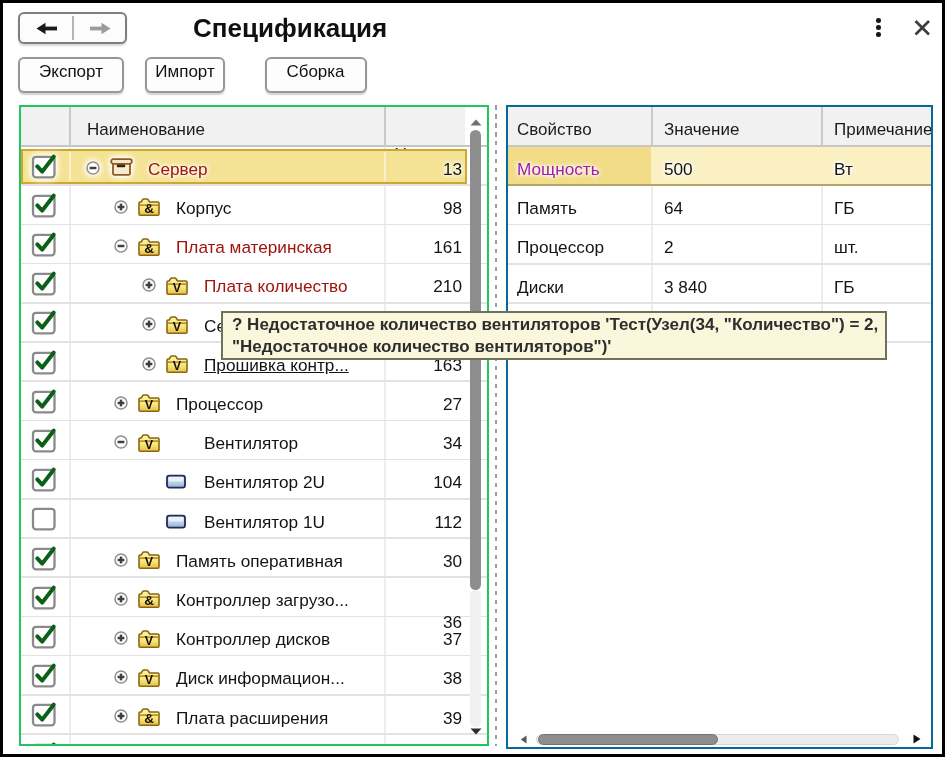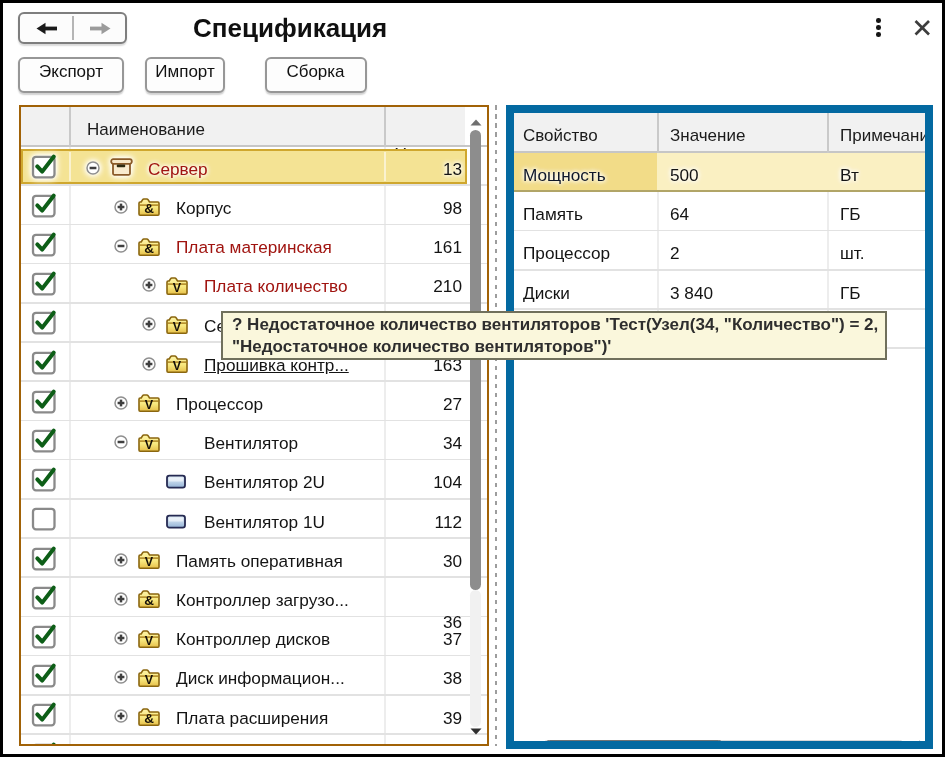--- a/index.html
+++ b/index.html
@@ -16,21 +16,21 @@
     <div class="abs" style="left:873px;top:15.2px;width:4.6px;height:4.6px;border-radius:50%;background:#161616;"></div>
     <div class="abs" style="left:873px;top:22.2px;width:4.6px;height:4.6px;border-radius:50%;background:#161616;"></div>
     <div class="abs" style="left:873px;top:29.2px;width:4.6px;height:4.6px;border-radius:50%;background:#161616;"></div>
     <svg class="abs" style="left:909.5px;top:14.5px" width="20" height="20" viewBox="0 0 20 20">
       <line x1="2.5" y1="3" x2="16" y2="16.5" stroke="#3d3d3d" stroke-width="2.6"></line>
       <line x1="16" y1="3" x2="2.5" y2="16.5" stroke="#3d3d3d" stroke-width="2.6"></line>
     </svg>
     <div class="btn" style="left:15px;top:54px;width:106px;height:36px;line-height:25px;">Экспорт</div>
     <div class="btn" style="left:142px;top:54px;width:80px;height:36px;line-height:25px;">Импорт</div>
     <div class="btn" style="left:261.5px;top:54px;width:102px;height:36px;line-height:25px;">Сборка</div>
-    <div class="abs" style="left:16px;top:102px;width:470px;height:641px;border:2px solid #a16207;box-sizing:border-box;overflow:hidden;background:#fff;">
+    <div class="abs" style="left:16px;top:102px;width:470px;height:641px;border:2px solid #22c55e;box-sizing:border-box;overflow:hidden;background:#fff;">
       <div class="abs" style="left:0;top:0;width:444px;height:37.8px;background:#F1F1F1;border-bottom:2px solid #C6C6C6;"></div>
       <div class="abs" style="left:444px;top:37.8px;width:22px;height:2px;background:#C6C6C6;"></div>
       <div class="hdrtxt" style="left:66px;top:0;height:39.8px;line-height:39.8px;">Наименование</div>
       <div class="hdrtxt" style="left:374px;top:0;height:39.8px;line-height:39.8px;margin-top:25px;">Узел</div>
       <div class="abs" style="left:48px;top:0;width:1.6px;height:39.8px;background:#C9C9C9;"></div>
       <div class="abs" style="left:48px;top:39.8px;width:1.6px;height:597px;background:#EDEDED;"></div>
       <div class="abs" style="left:363px;top:0;width:1.6px;height:39.8px;background:#C9C9C9;"></div>
       <div class="abs" style="left:363px;top:39.8px;width:1.6px;height:597px;background:#EDEDED;"></div>
       <div class="abs" style="left:0;top:77.4px;width:466px;height:1.6px;background:#E2E2E2;"></div>
       <div class="abs" style="left:0;top:41.8px;width:446px;height:35px;background:#F4E394;border:2.5px solid #CFA72E;box-sizing:border-box;"></div>
@@ -381,32 +381,32 @@
       <div class="abs" style="left:449px;top:483px;width:11px;height:137px;background:#F1F1F1;border-radius:5.5px;"></div>
       <div class="abs" style="left:449px;top:23px;width:11px;height:460px;background:#8d8d8d;border-radius:5.5px;"></div>
       <svg class="abs" style="left:449px;top:12px" width="12" height="7" viewBox="0 0 12 7">
         <path d="M6 0.5 L11.5 6.5 L0.5 6.5 Z" fill="#6f6f6f"></path>
       </svg>
       <svg class="abs" style="left:449px;top:621px" width="12" height="7" viewBox="0 0 12 7">
         <path d="M6 6.5 L11.5 0.5 L0.5 0.5 Z" fill="#2f2f2f"></path>
       </svg>
     </div>
     <div class="abs" style="left:491.5px;top:102px;width:2.6px;height:641px;background:repeating-linear-gradient(to bottom,#9d9d9d 0 4.5px,transparent 4.5px 9px);"></div>
-    <div class="abs" style="left:502.5px;top:102px;width:427.5px;height:643.5px;border:8px solid #0369a1;box-sizing:border-box;overflow:hidden;background:#fff;">
+    <div class="abs" style="left:502.5px;top:102px;width:427.5px;height:643.5px;border:2px solid #0369a1;box-sizing:border-box;overflow:hidden;background:#fff;">
       <div class="abs" style="left:0;top:0;width:423.5px;height:37.8px;background:#F1F1F1;border-bottom:2px solid #C6C6C6;"></div>
       <div class="hdrtxt" style="left:9.5px;top:0;height:39.8px;line-height:39.8px;">Свойство</div>
       <div class="hdrtxt" style="left:326.5px;top:0;height:39.8px;line-height:39.8px;">Примечание</div>
       <div class="hdrtxt" style="left:156.5px;top:0;height:39.8px;line-height:39.8px;">Значение</div>
       <div class="abs" style="left:143.5px;top:0;width:1.6px;height:39.8px;background:#C9C9C9;"></div>
       <div class="abs" style="left:143.5px;top:39.8px;width:1.6px;height:196px;background:#EDEDED;"></div>
       <div class="abs" style="left:313.5px;top:0;width:1.6px;height:39.8px;background:#C9C9C9;"></div>
       <div class="abs" style="left:313.5px;top:39.8px;width:1.6px;height:196px;background:#EDEDED;"></div>
       <div class="abs" style="left:0;top:40px;width:423.5px;height:39px;background:#FAF0C2;border-bottom:2px solid #B1A567;box-sizing:border-box;"></div>
       <div class="abs" style="left:0;top:40px;width:143.5px;height:37px;background:#F2DC88;"></div>
-      <div class="rowtxt glow" style="left:9.5px;top:40.0px;height:39.2px;line-height:39.2px;color:#0f172a;">Мощность</div>
+      <div class="rowtxt glow" style="left:9.5px;top:40.0px;height:39.2px;line-height:39.2px;color:#a21caf;">Мощность</div>
       <div class="rowtxt glow" style="left:156.5px;top:40.0px;height:39.2px;line-height:39.2px;color:#141414;">500</div>
       <div class="rowtxt glow" style="left:326.5px;top:40.0px;height:39.2px;line-height:39.2px;color:#141414;">Вт</div>
       <div class="abs" style="left:0;top:116.8px;width:423.5px;height:1.6px;background:#E2E2E2;"></div>
       <div class="rowtxt" style="left:9.5px;top:79.2px;height:39.2px;line-height:39.2px;color:#141414;">Память</div>
       <div class="rowtxt" style="left:156.5px;top:79.2px;height:39.2px;line-height:39.2px;color:#141414;">64</div>
       <div class="rowtxt" style="left:326.5px;top:79.2px;height:39.2px;line-height:39.2px;color:#141414;">ГБ</div>
       <div class="abs" style="left:0;top:156.0px;width:423.5px;height:1.6px;background:#E2E2E2;"></div>
       <div class="rowtxt" style="left:9.5px;top:118.4px;height:39.2px;line-height:39.2px;color:#141414;">Процессор</div>
       <div class="rowtxt" style="left:156.5px;top:118.4px;height:39.2px;line-height:39.2px;color:#141414;">2</div>
       <div class="rowtxt" style="left:326.5px;top:118.4px;height:39.2px;line-height:39.2px;color:#141414;">шт.</div>

